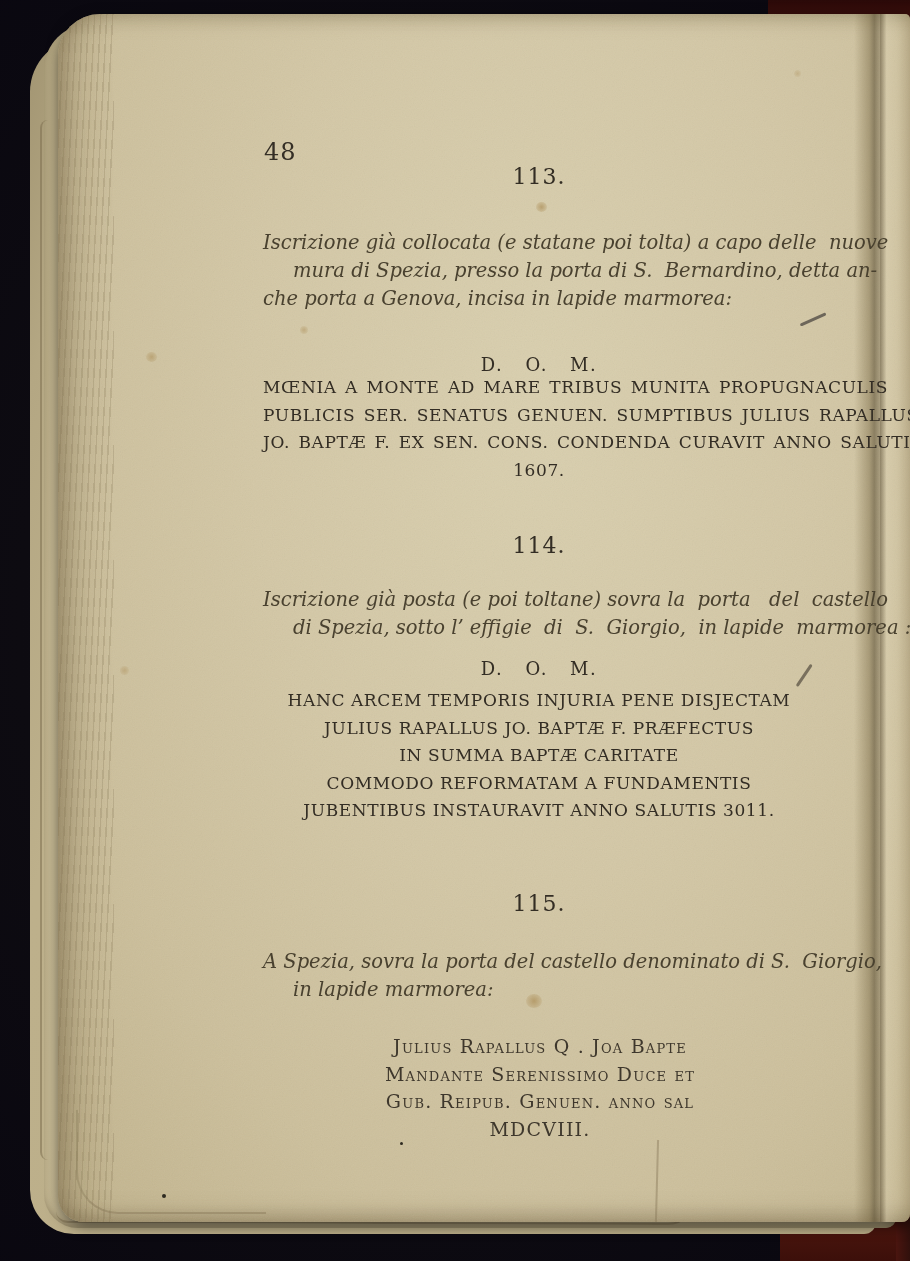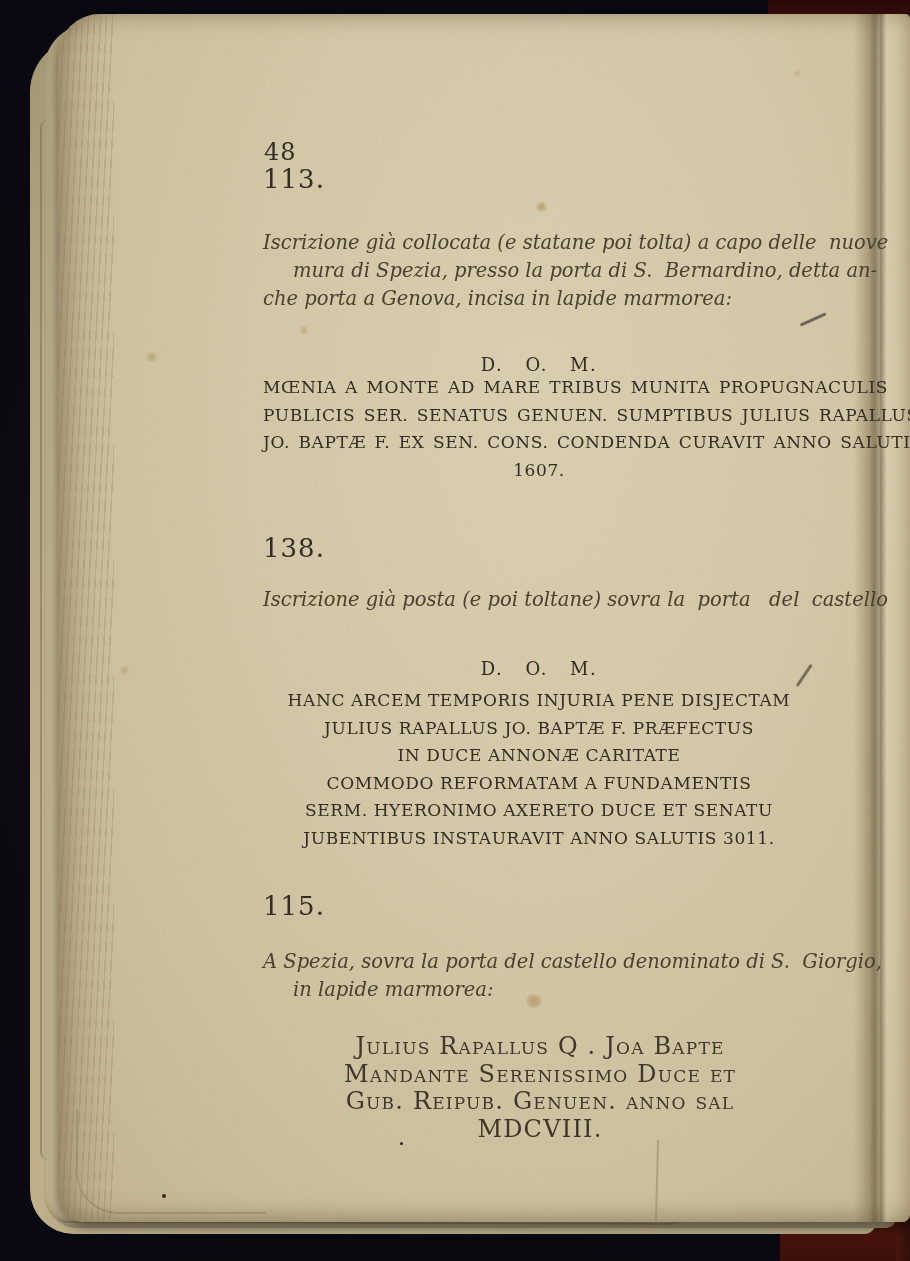--- a/index.html
+++ b/index.html
@@ -62,33 +62,33 @@
   .spot { position:absolute; border-radius:50%;
     background:radial-gradient(circle, rgba(160,124,62,.55) 0%, rgba(160,124,62,.25) 55%, rgba(160,124,62,0) 100%); }
   .slash { position:absolute; height:2.5px; border-radius:2px; background:#6d665a; }
   .slash.m1 { left:741px; top:304px; width:28px; transform:rotate(-24deg); }
   .slash.m2 { left:733px; top:660px; width:26px; transform:rotate(-56deg); background:#79705d; }
   .speck { position:absolute; width:4px; height:4px; border-radius:50%; background:#2e2a20; }
 
   
   .content { position:absolute; left:0; top:0; width:852px; height:100%; color:#3b342a; }
   .pageno { position:absolute; left:206px; top:124px; font-size:24px; letter-spacing:1px; color:#352f26; }
-  .heading { position:absolute; left:205px; width:552px; text-align:left;
-    font-size:26px; letter-spacing:1px; color:#332d24; }
+  .heading { position:absolute; left:205px; width:552px; text-align:center;
+    font-size:22px; letter-spacing:1px; color:#332d24; }
   .note { position:absolute; left:205px; width:570px; font-style:italic;
     font-size:19.5px; line-height:28px; color:#49412f; }
   .note-line { white-space:pre; }
   .note-line.indent { padding-left:30px; }
   .dom { position:absolute; left:205px; width:552px; text-align:center;
     font-size:18px; word-spacing:15px; letter-spacing:1.5px; color:#332d24; }
   .insc { position:absolute; left:205px; width:552px; text-align:center;
     font-size:17px; line-height:27.5px; letter-spacing:.6px; color:#332d24; }
   .insc-line { white-space:pre; }
   .insc.wide { word-spacing:2.5px; }
-  .insc.smallcaps { font-variant:small-caps; font-size:24px; letter-spacing:1.2px;
+  .insc.smallcaps { font-variant:small-caps; font-size:19px; letter-spacing:1.2px;
     width:480px; line-height:27.5px; color:#3e372c; }
 </style>
 </head>
 <body>
 
 <div class="scene">
 
   <div class="cover top-right"></div>
   <div class="cover bottom-right"></div>
   <div class="cover right-strip"></div>
@@ -140,31 +140,31 @@
         <div class="note-line">che porta a Genova, incisa in lapide marmorea:</div>
       </div>
       <div class="dom" style="top:340px">D. O. M.</div>
       <div class="insc wide" style="top:360px">
         <div class="insc-line">MŒNIA A MONTE AD MARE TRIBUS MUNITA PROPUGNACULIS</div>
         <div class="insc-line">PUBLICIS SER. SENATUS GENUEN. SUMPTIBUS JULIUS RAPALLUS</div>
         <div class="insc-line">JO. BAPTÆ F. EX SEN. CONS. CONDENDA CURAVIT ANNO SALUTIS</div>
         <div class="insc-line">1607.</div>
       </div>
 
-      <div class="heading" style="top:519px">138.</div>
+      <div class="heading" style="top:519px">114.</div>
       <div class="note" style="top:572px">
         <div class="note-line">Iscrizione già posta (e poi toltane) sovra la  porta   del  castello</div>
+        <div class="note-line indent">di Spezia, sotto l’ effigie  di  S.  Giorgio,  in lapide  marmorea :</div>
       </div>
       <div class="dom" style="top:644px">D. O. M.</div>
       <div class="insc" style="top:673px">
         <div class="insc-line">HANC ARCEM TEMPORIS INJURIA PENE DISJECTAM</div>
         <div class="insc-line">JULIUS RAPALLUS JO. BAPTÆ F. PRÆFECTUS</div>
-        <div class="insc-line">IN DUCE ANNONÆ CARITATE</div>
+        <div class="insc-line">IN SUMMA BAPTÆ CARITATE</div>
         <div class="insc-line">COMMODO REFORMATAM A FUNDAMENTIS</div>
-        <div class="insc-line">SERM. HYERONIMO AXERETO DUCE ET SENATU</div>
         <div class="insc-line">JUBENTIBUS INSTAURAVIT ANNO SALUTIS 3011.</div>
       </div>
 
       <div class="heading" style="top:877px">115.</div>
       <div class="note" style="top:934px">
         <div class="note-line">A Spezia, sovra la porta del castello denominato di S.  Giorgio,</div>
         <div class="note-line indent">in lapide marmorea:</div>
       </div>
       <div class="insc smallcaps" style="top:1019px;left:242px">
         <div class="insc-line">Julius Rapallus Q . Joa Bapte</div>

